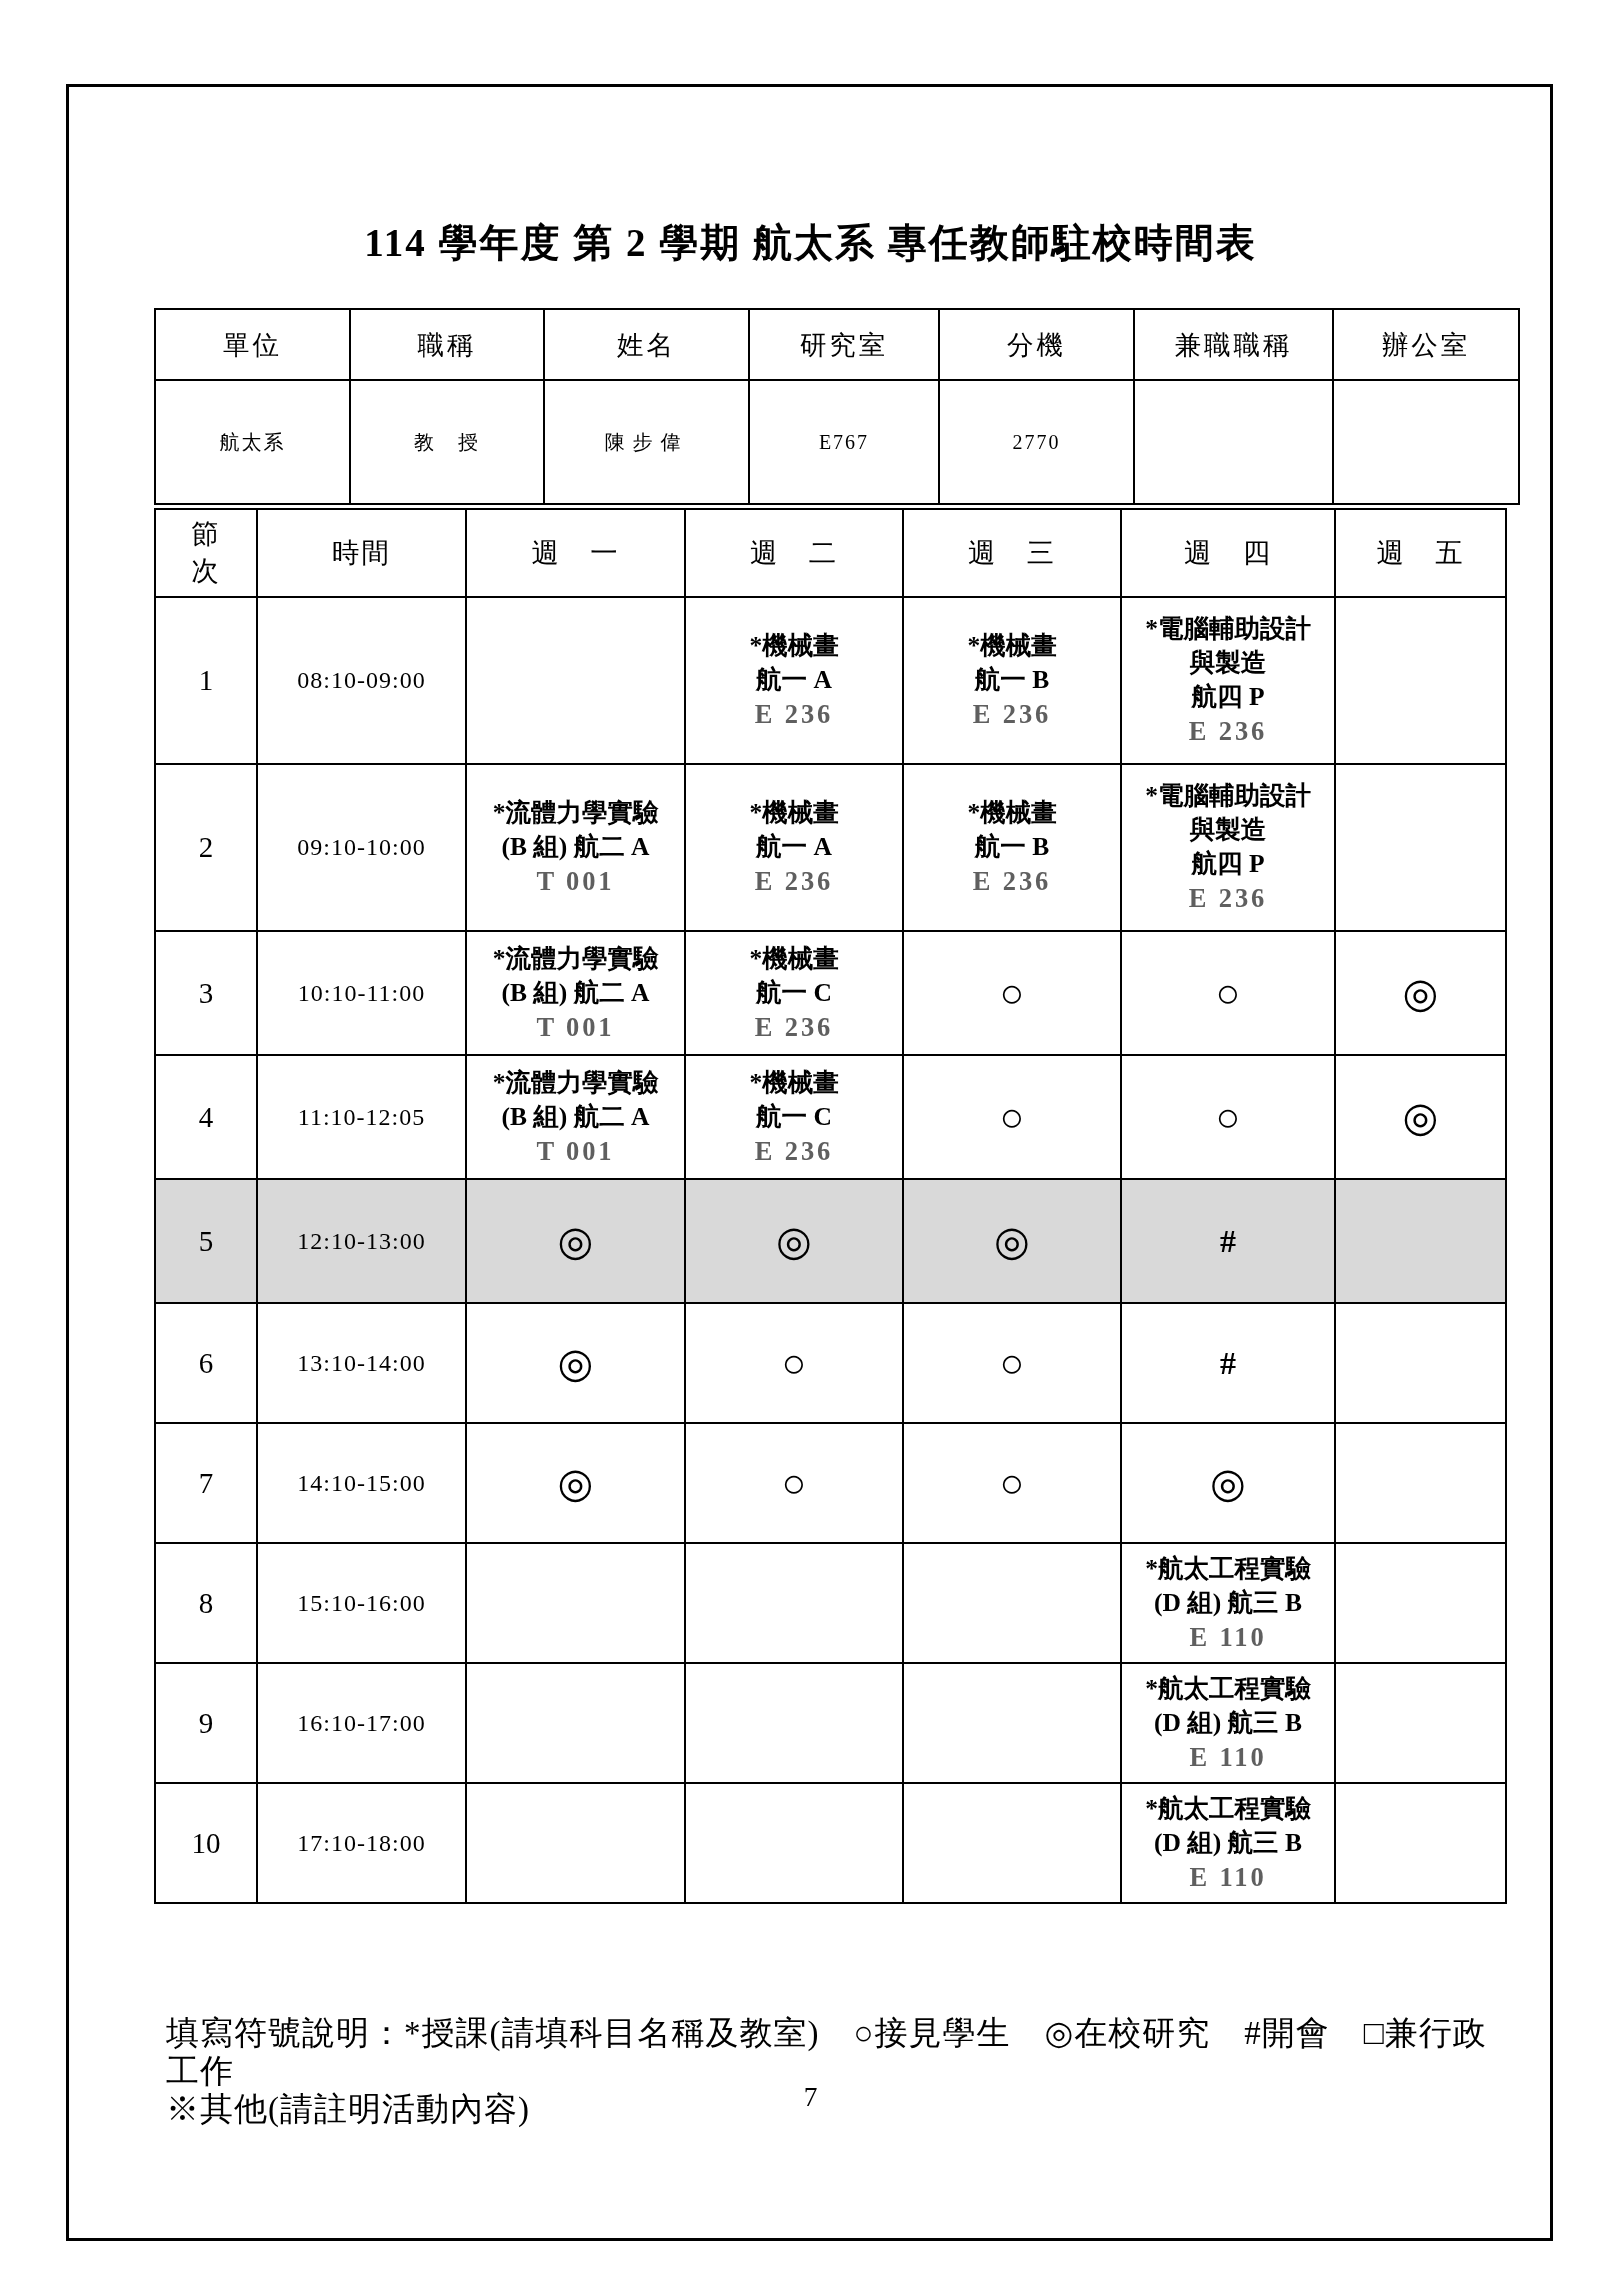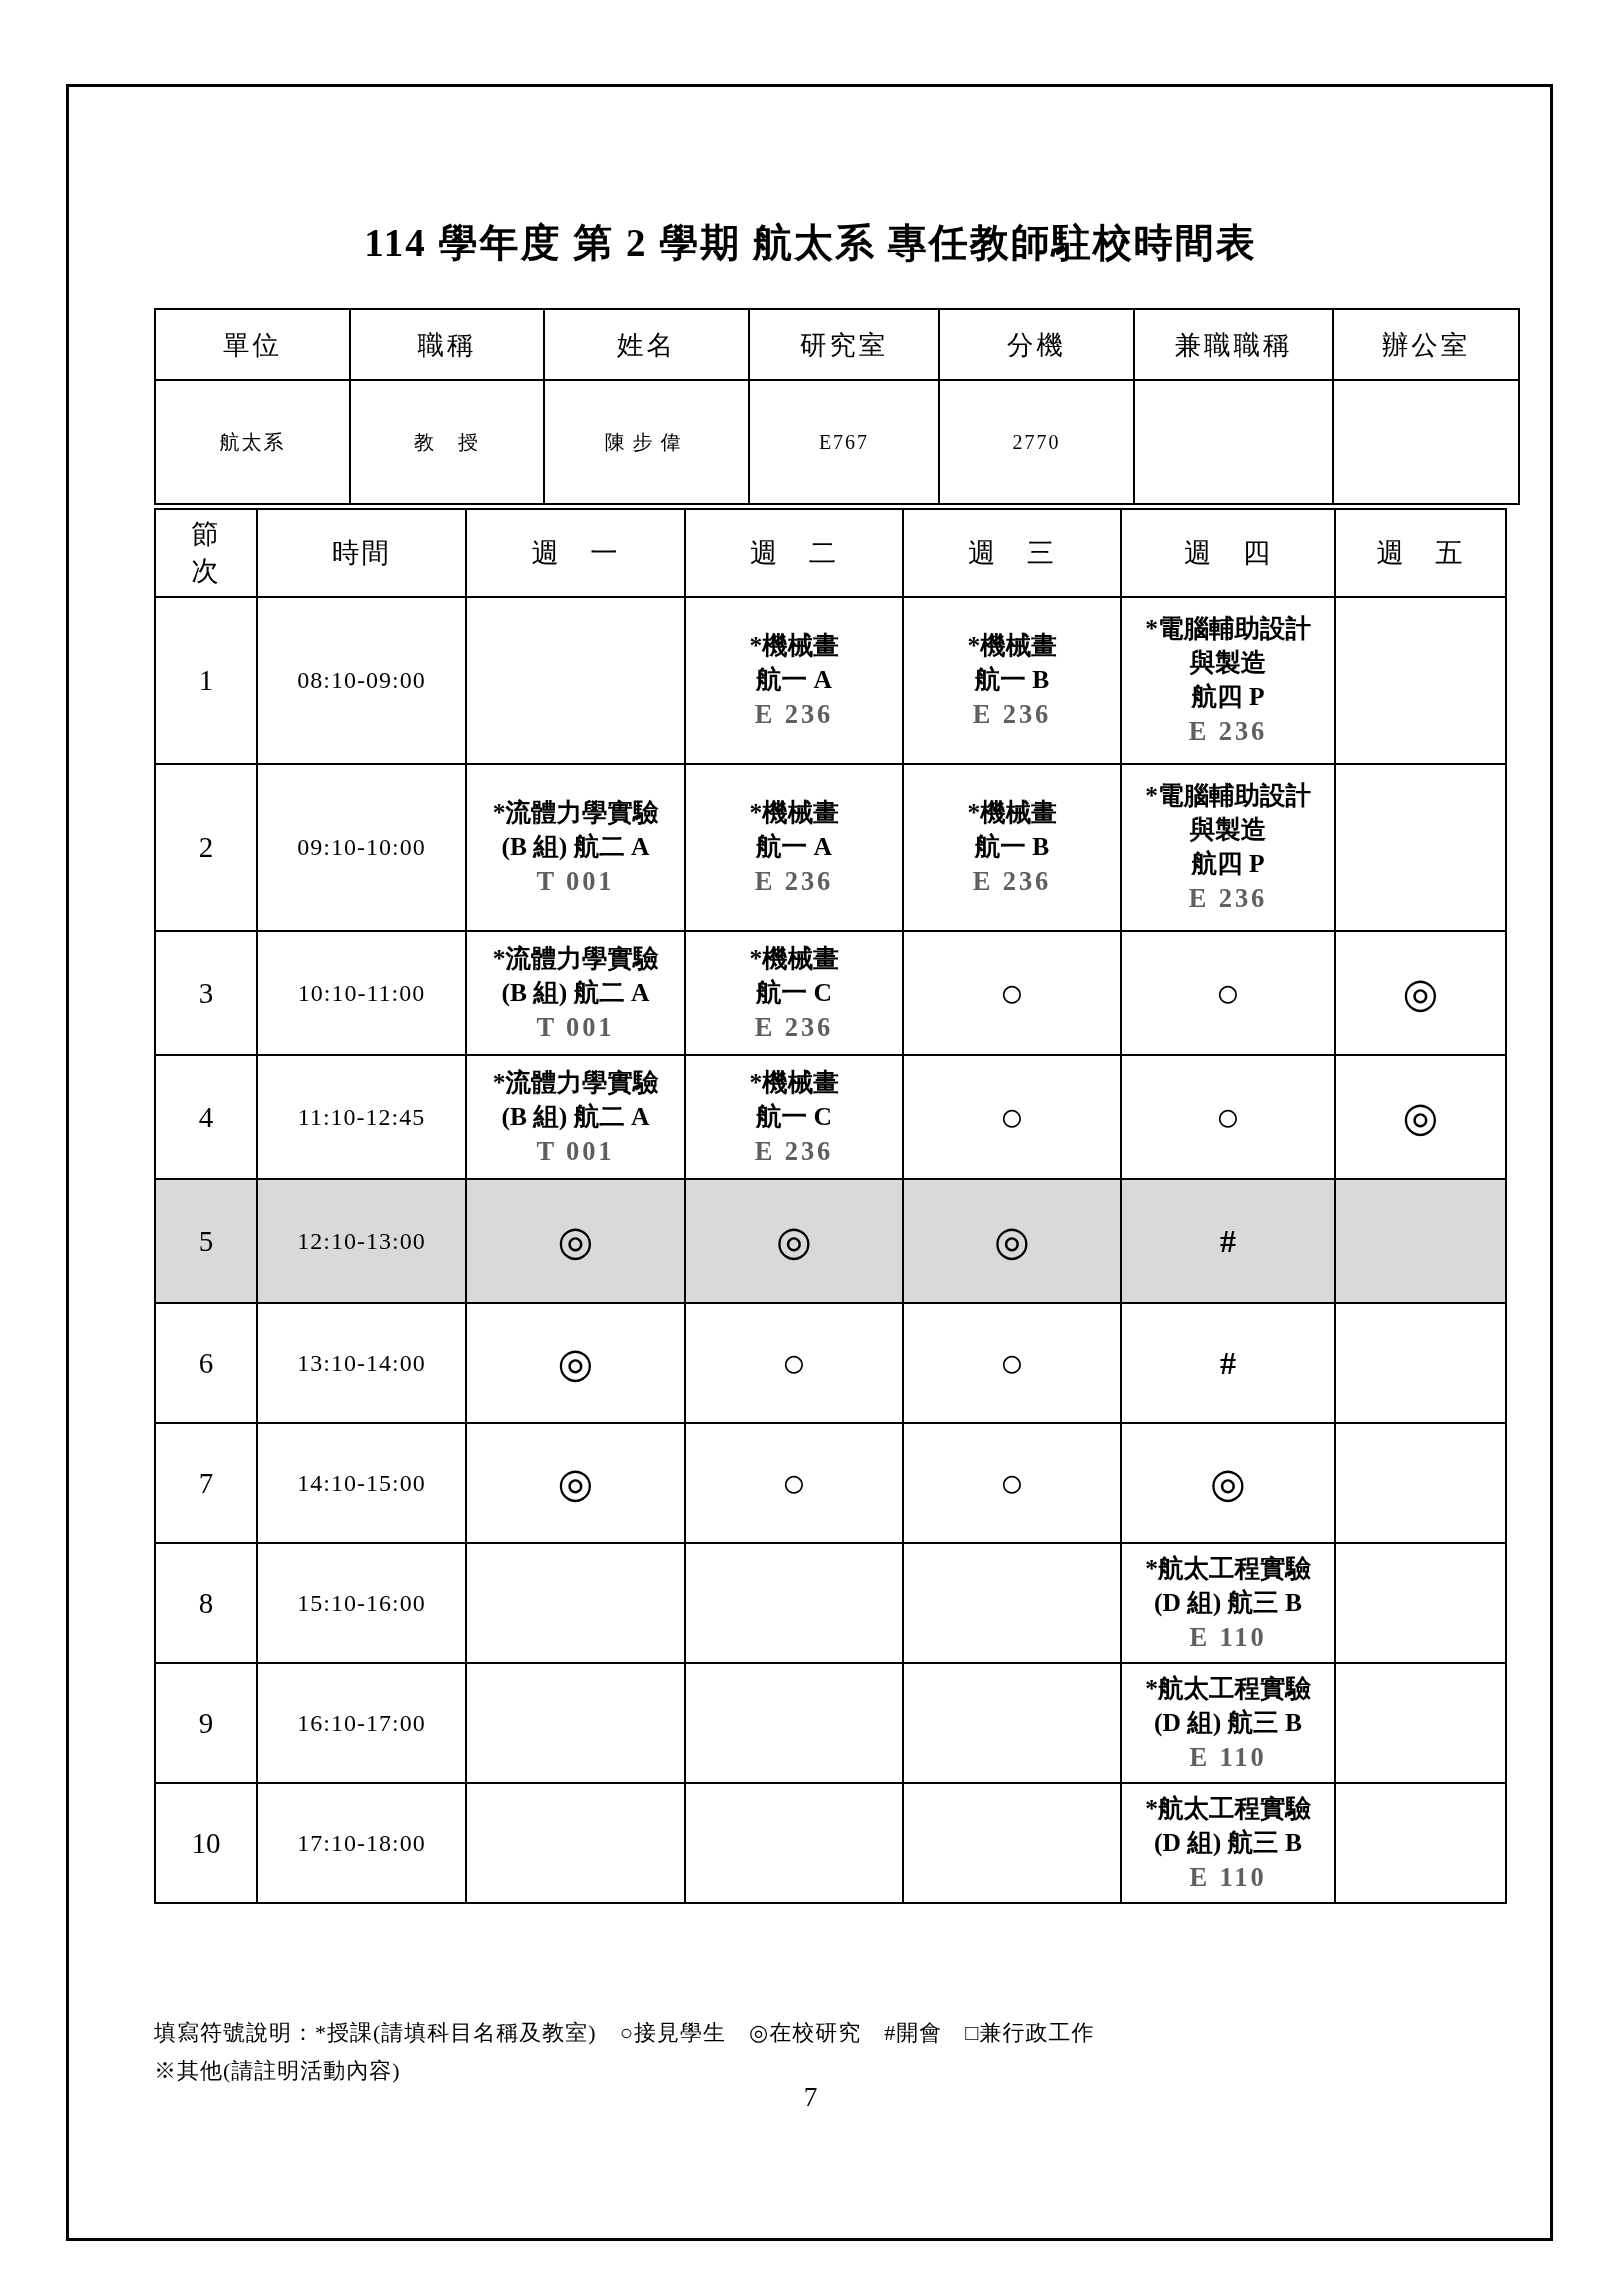--- a/index.html
+++ b/index.html
@@ -64,22 +64,22 @@
   .rh-c{height:120px;}
   .period-cell{font-size:29px;}
   .time-cell{font-size:24px;letter-spacing:1px;white-space:nowrap;}
   .line{font-size:25.5px;font-weight:bold;line-height:34px;white-space:nowrap;}
   .room{font-size:26.5px;font-weight:bold;letter-spacing:2.9px;line-height:35px;color:#5f5f5f;white-space:nowrap;}
   .sym{font-size:41px;line-height:1;}
   .sym.hash{font-size:32px;font-weight:bold;}
   tr.shaded,tr.shaded td{background:#d9d9d9;}
   
   .legend{
-    position:absolute;left:154px;top:1996px;width:1353px;
-    font-size:22px;line-height:38px;letter-spacing:1px;
+    position:absolute;left:166px;top:1996px;width:1353px;
+    font-size:33px;line-height:38px;letter-spacing:1px;
   }
   .page-number{
     position:absolute;left:0;right:0;top:2064px;
     text-align:center;font-size:27.4px;
   }
 </style>
 </head>
 <body>
 
 <div class="page">
@@ -212,21 +212,21 @@
           </td>
           <td class="day-cell">
             <div class="sym">○</div>
           </td>
           <td class="day-cell">
             <div class="sym">◎</div>
           </td>
         </tr>
         <tr class="rh-b">
           <td class="period-cell">4</td>
-          <td class="time-cell">11:10-12:45</td>
+          <td class="time-cell">11:10-12:05</td>
           <td class="day-cell">
             <div class="line">*流體力學實驗</div>
             <div class="line">(B 組) 航二 A</div>
             <div class="room">T 001</div>
           </td>
           <td class="day-cell">
             <div class="line">*機械畫</div>
             <div class="line">航一 C</div>
             <div class="room">E 236</div>
           </td>

